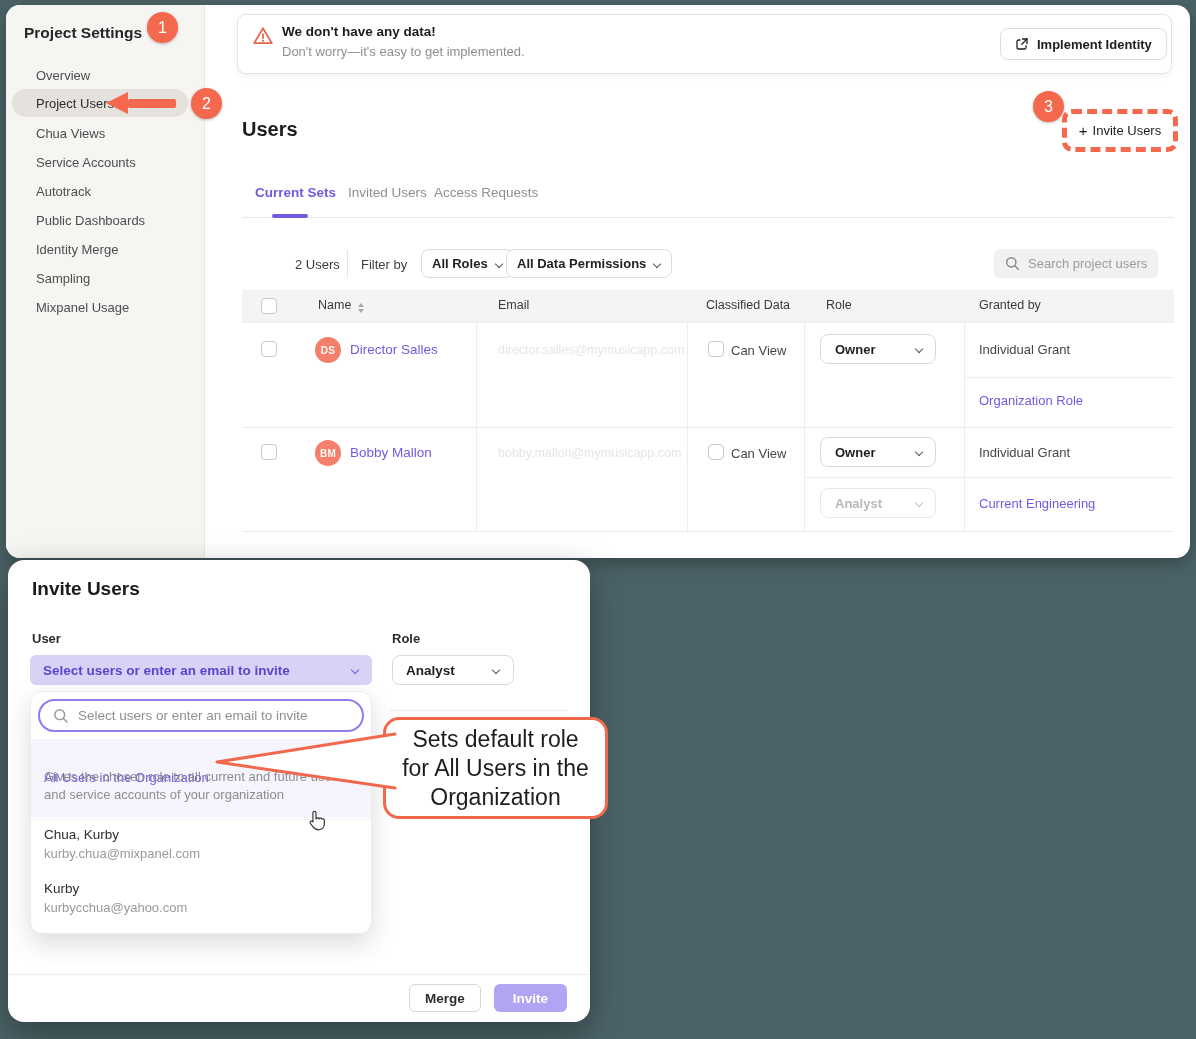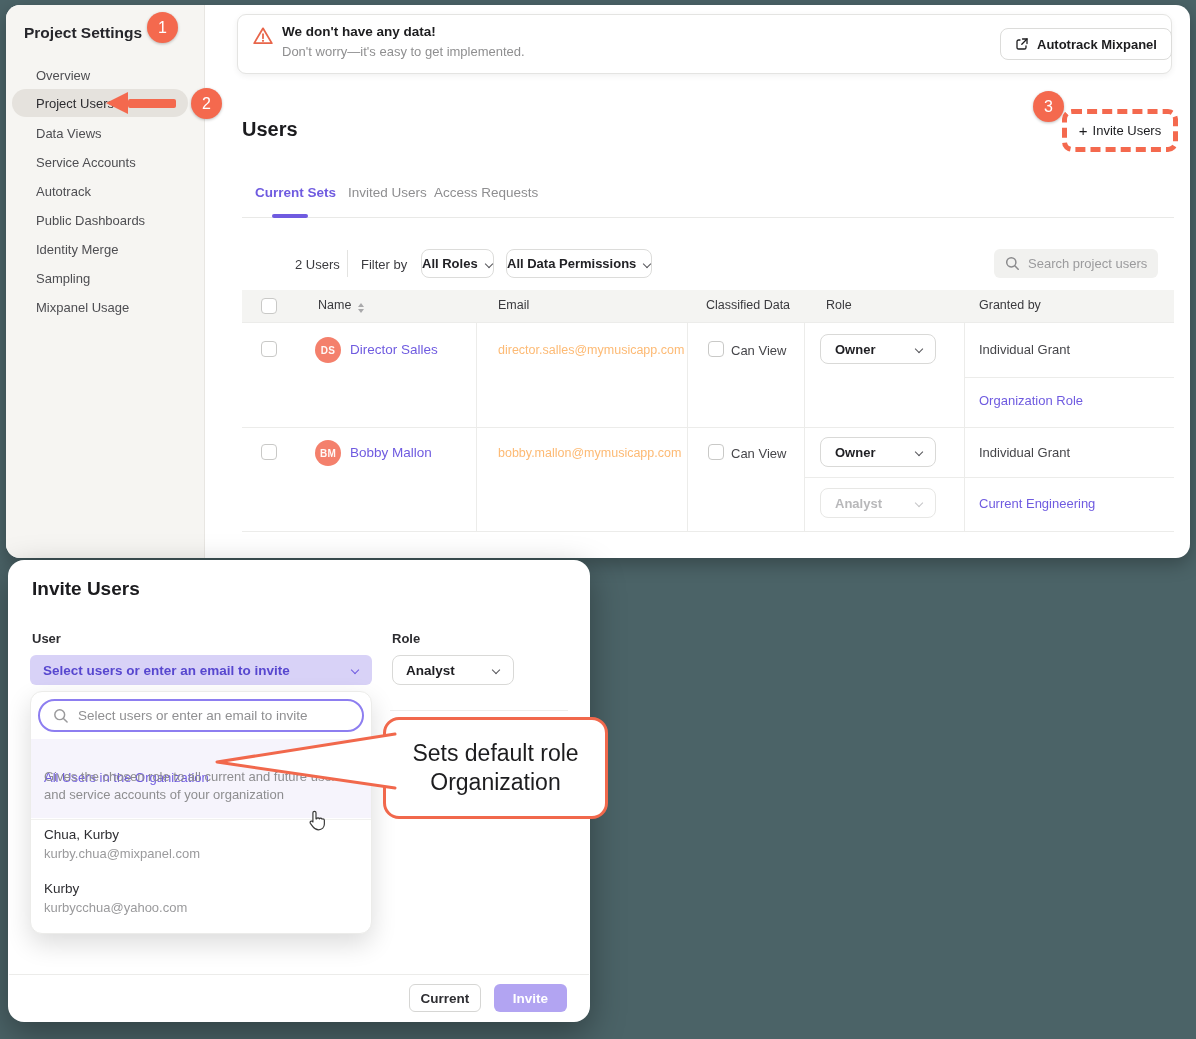--- a/index.html
+++ b/index.html
@@ -72,21 +72,21 @@
   }
   .tabs-line { left:242px; top:217px; width:932px; height:1px; background:#e9e9e7; }
   .tab { top:185px; font-size:13.5px; color:#8e8e90; }
   .tab.active { color:#6f5be0; font-weight:600; }
   .tab-bar { left:272px; top:214px; width:36px; height:4px; background:#6f5be0; border-radius:2px; }
 
   
   .tb-text { top:257px; font-size:13px; color:#3c3c40; }
   .tb-sep { left:347px; top:250px; width:1px; height:27px; background:#e3e3e1; }
   .filter-btn {
-    top:249px; height:29px; padding:0 0;
+    top:249px; height:29px; padding:0 10px;
     border:1px solid #dcdcda; border-radius:8px; background:#fff;
     display:flex; align-items:center; gap:7px;
     font-size:13px; font-weight:600; color:#222226;
   }
   .search-box {
     left:994px; top:249px; width:164px; height:29px;
     background:#f1f1ef; border-radius:6px;
     display:flex; align-items:center; gap:8px; padding-left:11px;
   }
   .search-box input {
@@ -101,21 +101,21 @@
   .col-line { top:322px; width:1px; height:209px; background:#ececea; }
   .row-line { left:242px; width:932px; height:1px; background:#ececea; }
   .checkbox { width:16px; height:16px; border:1.5px solid #c9c9c7; border-radius:4px; background:#fff; }
   .avatar {
     width:26px; height:26px; border-radius:50%; background:#f4806c;
     color:rgba(255,255,255,.95); font-size:10px; font-weight:bold;
     display:flex; align-items:center; justify-content:center; letter-spacing:.3px;text-align:right;
   }
   .link { color:#6f5be0; }
   .name-link { font-size:13.5px; }
-  .email { font-size:12.5px; color:#fdba74; }
+  .email { font-size:12.5px; color:#e5e5e5; }
   .cell-text { font-size:13px; color:#46464a; }
   .role-select {
     width:116px; height:30px; border:1px solid #d9d9d7; border-radius:8px; background:#fff;
     display:flex; align-items:center; justify-content:space-between; padding:0 12px 0 14px;
     font-size:13px; font-weight:600; color:#1e1e22;
   }
   .role-select.disabled { border-color:#e7e7e5; color:#b8b8ba; }
 
   
   .chev { width:8px; height:8px; display:inline-block; position:relative; }
@@ -196,21 +196,21 @@
 <body>
 
 <div class="abs top-card"></div>
 <div class="abs sidebar-bg"></div>
 
 <div class="abs sidebar-title">Project Settings</div>
 <div class="abs side-pill"></div>
 
 <div class="abs side-item" style="top:68px">Overview</div>
 <div class="abs side-item" style="top:96px;color:#2c2c30">Project Users</div>
-<div class="abs side-item" style="top:126px">Data Views</div>
+<div class="abs side-item" style="top:126px">Chua Views</div>
 <div class="abs side-item" style="top:155px">Service Accounts</div>
 <div class="abs side-item" style="top:184px">Autotrack</div>
 <div class="abs side-item" style="top:213px">Public Dashboards</div>
 <div class="abs side-item" style="top:242px">Identity Merge</div>
 <div class="abs side-item" style="top:271px">Sampling</div>
 <div class="abs side-item" style="top:300px">Mixpanel Usage</div>
 
 <div class="abs arrow-tail"></div>
 <div class="abs arrow-head"></div>
 <div class="abs badge" style="left:147px;top:12px">1</div>
@@ -224,21 +224,21 @@
   <circle cx="10" cy="14.4" r="1" fill="#e8654a"></circle>
 </svg>
 <div class="abs banner-title">We don't have any data!</div>
 <div class="abs banner-desc">Don't worry—it's easy to get implemented.</div>
 <button class="abs impl-btn">
   <svg width="14" height="14" viewBox="0 0 14 14">
     <path d="M5 3 H3.6 C2.7 3 2 3.7 2 4.6 V10.4 C2 11.3 2.7 12 3.6 12 H9.4 C10.3 12 11 11.3 11 10.4 V9" fill="none" stroke="#1d1d1f" stroke-width="1.3" stroke-linecap="round"></path>
     <path d="M7.5 2 H12 V6.5" fill="none" stroke="#1d1d1f" stroke-width="1.3" stroke-linecap="round"></path>
     <path d="M12 2 L6.8 7.2" fill="none" stroke="#1d1d1f" stroke-width="1.3" stroke-linecap="round"></path>
   </svg>
-  <span>Autotrack Mixpanel</span>
+  <span>Implement Identity</span>
 </button>
 
 <div class="abs users-heading">Users</div>
 <button class="abs invite-dashed">
   <span style="font-size:15px">+</span>
   <span>Invite Users</span>
 </button>
 
 <div class="abs tab active" style="left:255px">Current Sets</div>
 <div class="abs tab" style="left:348px">Invited Users</div>
@@ -342,25 +342,26 @@
 <div class="abs dd-opt-all"></div>
 <a class="abs dd-opt-all-title">All Users in the Organization</a>
 <div class="abs dd-opt-all-desc">Gives the chosen role to all current and future users and service accounts of your organization</div>
 <div class="abs dd-div"></div>
 <div class="abs dd-name" style="top:827px">Chua, Kurby</div>
 <div class="abs dd-email" style="top:846px">kurby.chua@mixpanel.com</div>
 <div class="abs dd-name" style="top:881px">Kurby</div>
 <div class="abs dd-email" style="top:900px">kurbycchua@yahoo.com</div>
 
 <div class="abs modal-foot-line"></div>
-<button class="abs btn-cancel">Current</button>
+<button class="abs btn-cancel">Merge</button>
 <button class="abs btn-invite">Invite</button>
 
 <div class="abs callout">
   <span>Sets default role</span>
+  <span>for All Users in the</span>
   <span>Organization</span>
 </div>
 <svg class="abs" style="left:205px;top:726px" width="195" height="70" viewBox="0 0 195 70">
   <path d="M190 8 L12 36 L190 62 Z" fill="#ffffff" stroke="none"></path>
   <path d="M190 8 L12 36 L190 62" fill="none" stroke="#f1684c" stroke-width="3" stroke-linecap="round" stroke-linejoin="round"></path>
 </svg>
 
 <svg class="abs" style="left:305px;top:810px" width="22" height="22" viewBox="0 0 20 20">
   <path d="M8.6 1.2 C9.4 1.2 10 1.8 10 2.6 L10 8 L10.6 8 C10.7 7.5 11.2 7.1 11.8 7.1 C12.4 7.1 12.9 7.5 13 8 C13.2 7.7 13.6 7.4 14.1 7.4 C14.7 7.4 15.2 7.8 15.4 8.3 C15.6 8.1 15.9 8 16.2 8 C17 8 17.6 8.6 17.6 9.4 L17.6 12.8 C17.6 15.8 15.4 18 12.4 18 C9.9 18 8.5 17 7.1 15.1 L4.9 12.1 C4.5 11.5 4.6 10.7 5.2 10.3 C5.8 9.9 6.6 10 7 10.6 L7.2 10.9 L7.2 2.6 C7.2 1.8 7.8 1.2 8.6 1.2 Z" fill="#ffffff" stroke="#3a3a3a" stroke-width="1.1" stroke-linejoin="round"></path>
 </svg>

